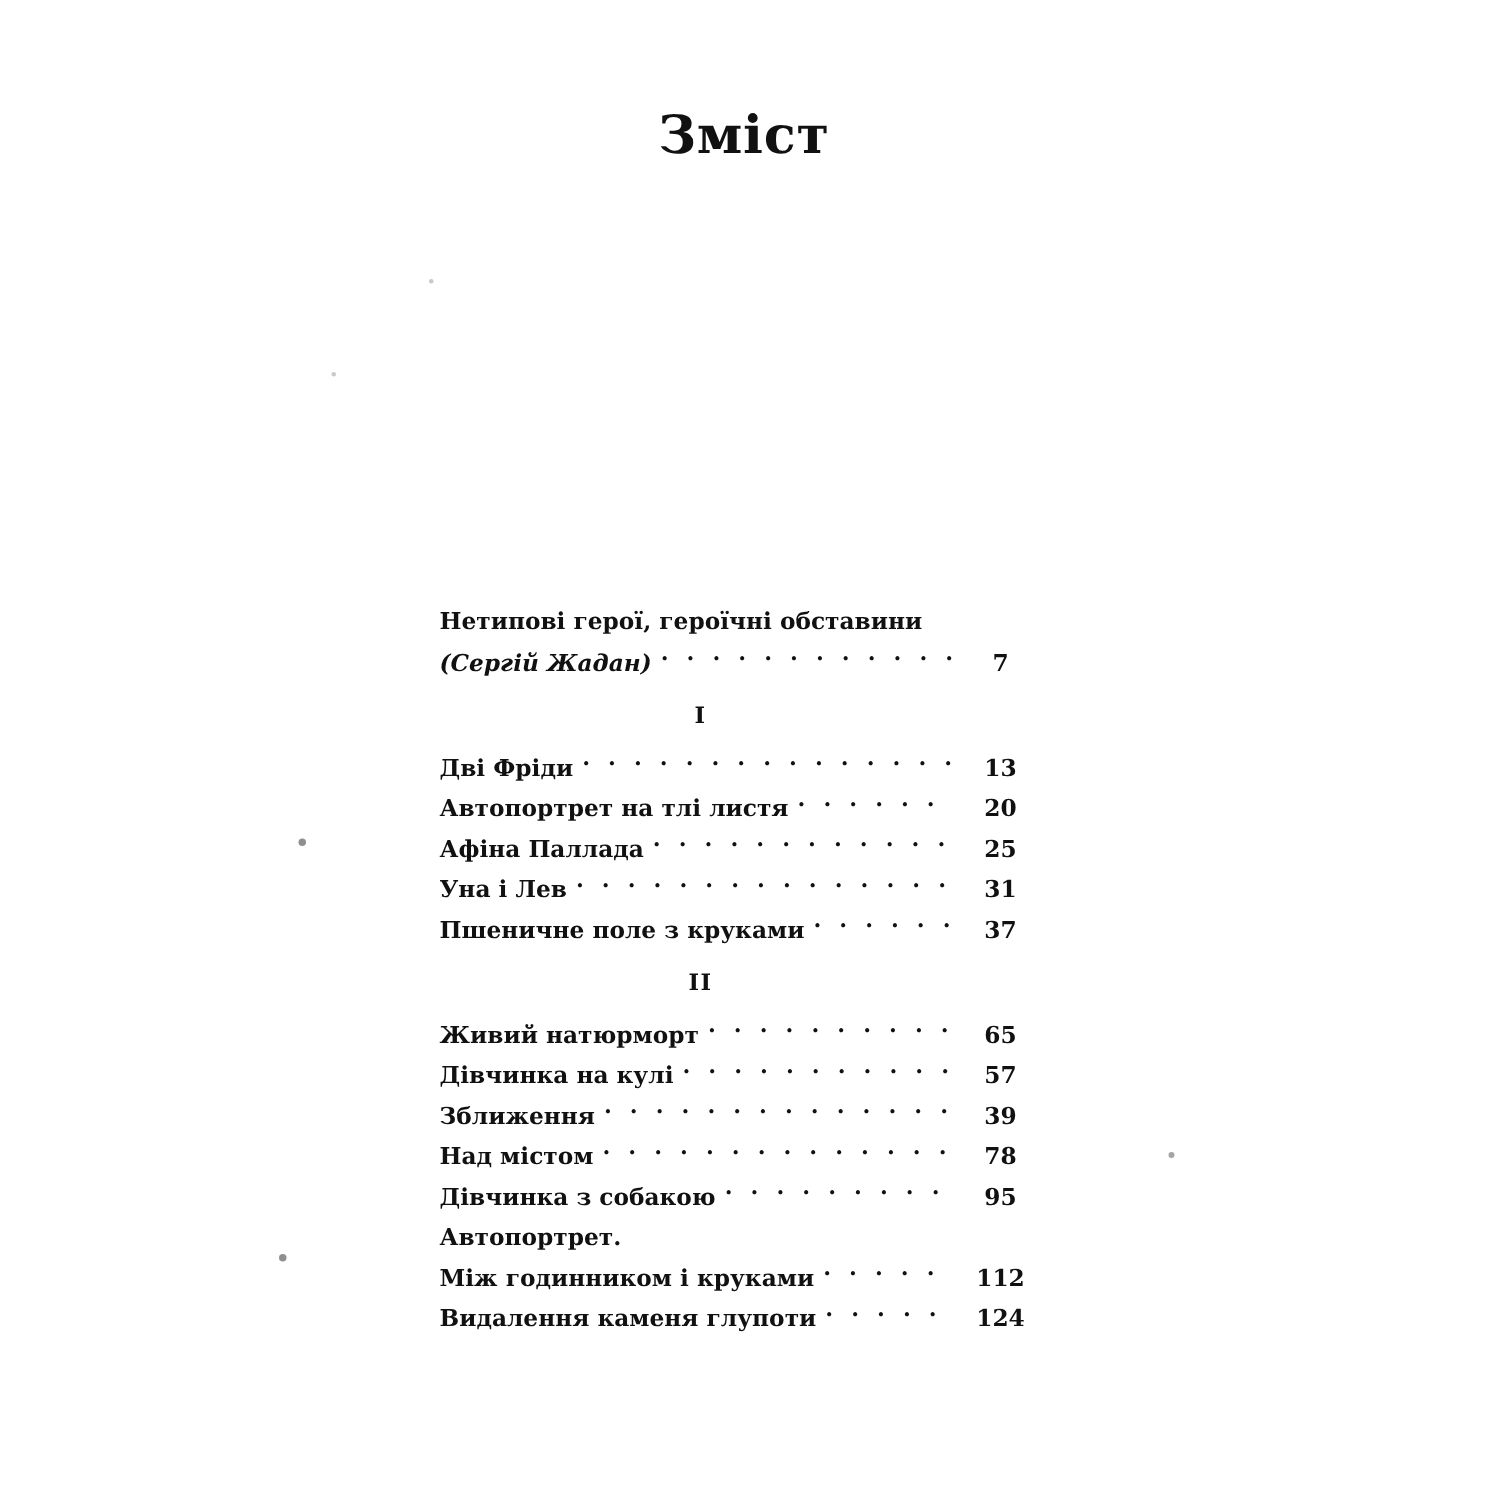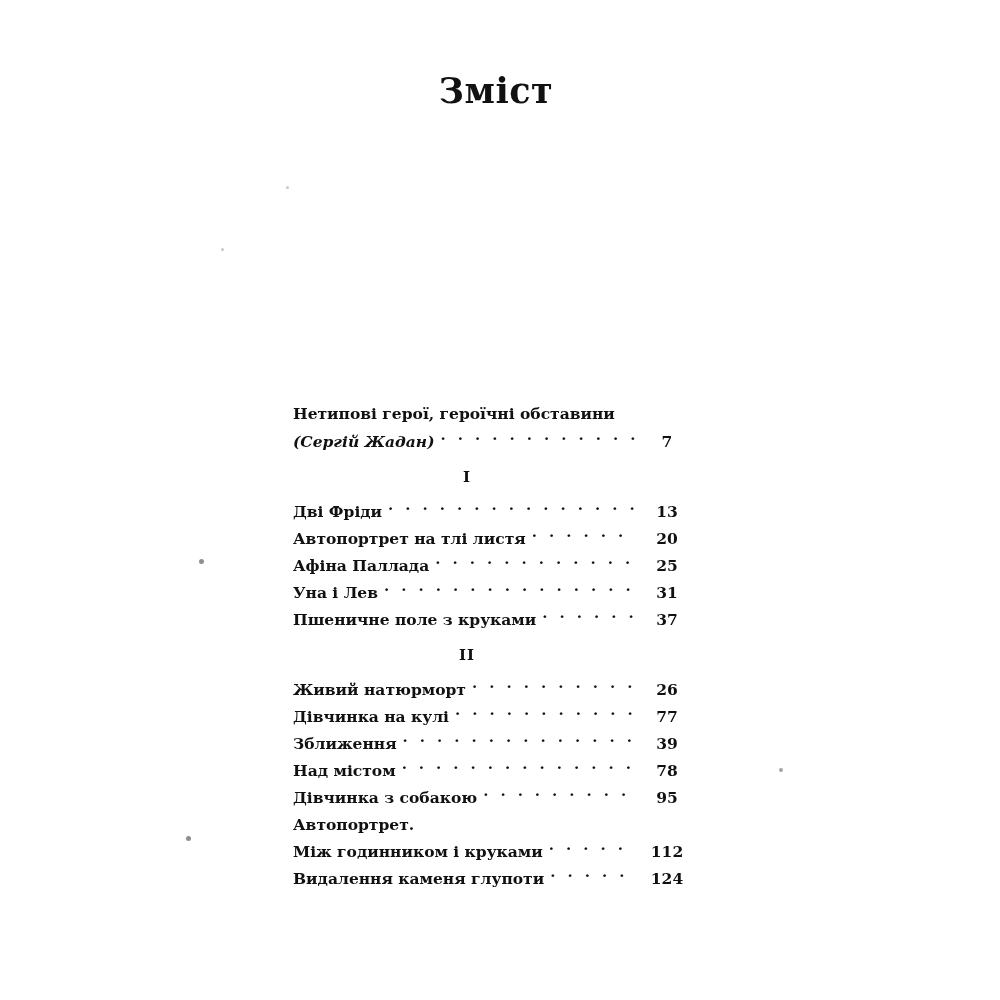--- a/index.html
+++ b/index.html
@@ -153,26 +153,26 @@
       <span class="label">Пшеничне поле з круками</span>
       <span class="leader">· · · · · · · · · · · · · · · · · · · · · · · · · · · · · · · · · · · · · · · · · · · · · · ·</span>
       <span class="page-num">37</span>
     </div>
 
     <div class="section-mark">II</div>
 
     <div class="entry">
       <span class="label">Живий натюрморт</span>
       <span class="leader">· · · · · · · · · · · · · · · · · · · · · · · · · · · · · · · · · · · · · · · · · · · · · · ·</span>
-      <span class="page-num">26</span>
+      <span class="page-num">65</span>
     </div>
     <div class="entry">
       <span class="label">Дівчинка на кулі</span>
       <span class="leader">· · · · · · · · · · · · · · · · · · · · · · · · · · · · · · · · · · · · · · · · · · · · · · ·</span>
-      <span class="page-num">77</span>
+      <span class="page-num">57</span>
     </div>
     <div class="entry">
       <span class="label">Зближення</span>
       <span class="leader">· · · · · · · · · · · · · · · · · · · · · · · · · · · · · · · · · · · · · · · · · · · · · · ·</span>
       <span class="page-num">39</span>
     </div>
     <div class="entry">
       <span class="label">Над містом</span>
       <span class="leader">· · · · · · · · · · · · · · · · · · · · · · · · · · · · · · · · · · · · · · · · · · · · · · ·</span>
       <span class="page-num">78</span>

